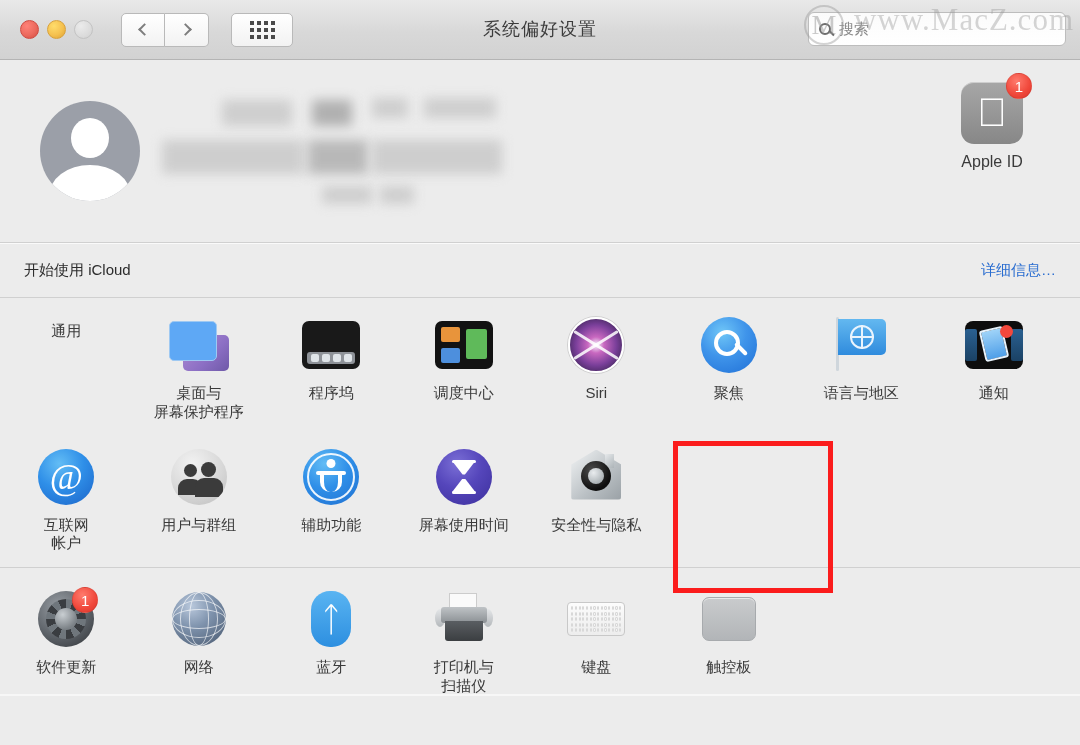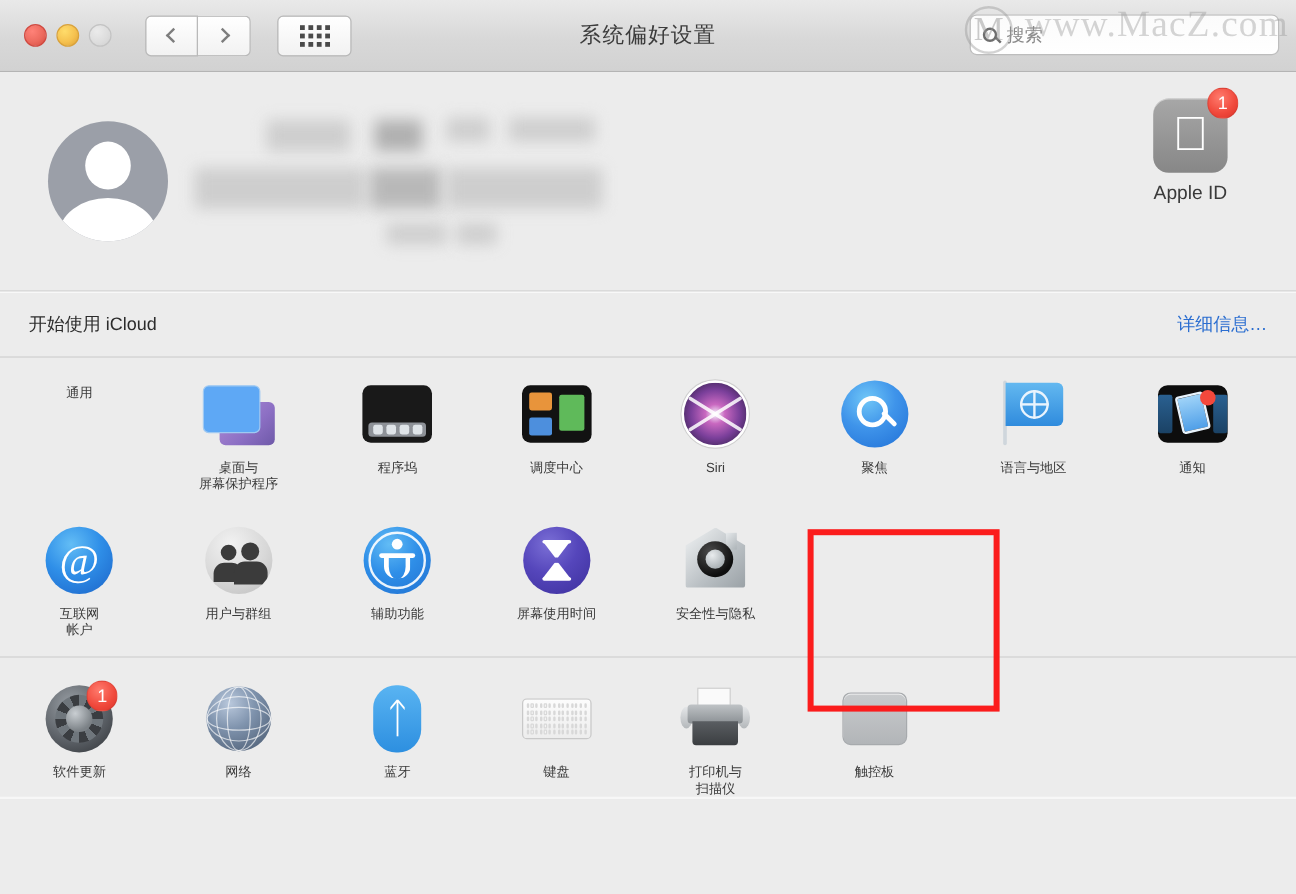--- a/index.html
+++ b/index.html
@@ -214,21 +214,21 @@
     text-align: center;
     position: relative;
   }
   .cell .ico {
     width: 62px; height: 62px;
     position: relative;
     display: flex; align-items: center; justify-content: center;
   }
   .cell .lbl {
     margin-top: 8px;
-    font-size: 11px; color: #3a3a3a;
+    font-size: 15px; color: #3a3a3a;
     line-height: 1.25;
     max-width: 122px;
   }
 
   
   .ic-general {
     width: 58px; height: 58px; border-radius: 11px; overflow: hidden;
     background: #f6f8f8; border: 1px solid #d6dedf; position: relative;
   }
   .ic-general .q1 { position:absolute; left:0; top:0; width:50%; height:50%; background:#fdfdfd; }
@@ -769,122 +769,122 @@
       <div class="cell">
         <div class="ico">
             <div class="ic-bt">ᛏ</div>
           </div>
         <div class="lbl">蓝牙</div>
       </div>
 
 
       <div class="cell">
         <div class="ico">
-            <div class="ic-keyboard">
-          <span class="kr">
-                <i></i>
-                <i></i>
-                <i></i>
-                <i></i>
-                <i></i>
-                <i></i>
-                <i></i>
-                <i></i>
-                <i></i>
-                <i></i>
-                <i></i>
-                <i></i>
-                <i></i>
-                <i></i>
-              </span>
-          <span class="kr">
-                <i></i>
-                <i></i>
-                <i></i>
-                <i></i>
-                <i></i>
-                <i></i>
-                <i></i>
-                <i></i>
-                <i></i>
-                <i></i>
-                <i></i>
-                <i></i>
-                <i></i>
-                <i></i>
-              </span>
-          <span class="kr">
-                <i></i>
-                <i></i>
-                <i></i>
-                <i></i>
-                <i></i>
-                <i></i>
-                <i></i>
-                <i></i>
-                <i></i>
-                <i></i>
-                <i></i>
-                <i></i>
-                <i></i>
-                <i></i>
-              </span>
-          <span class="kr">
-                <i></i>
-                <i></i>
-                <i></i>
-                <i></i>
-                <i></i>
-                <i></i>
-                <i></i>
-                <i></i>
-                <i></i>
-                <i></i>
-                <i></i>
-                <i></i>
-                <i></i>
-                <i></i>
-              </span>
-          <span class="kr">
-                <i></i>
-                <i></i>
-                <i></i>
-                <i></i>
-                <i></i>
-                <i></i>
-                <i></i>
-                <i></i>
-                <i></i>
-                <i></i>
-                <i></i>
-                <i></i>
-                <i></i>
-                <i></i>
-              </span>
-        </div>
-          </div>
-        <div class="lbl">键盘</div>
-      </div>
-
-      <div class="cell">
-        <div class="ico">
             <div class="ic-printer">
           <span class="paper"></span>
               <span class="sideA"></span>
               <span class="sideB"></span>
           <span class="top"></span>
               <span class="bot"></span>
         </div>
           </div>
         <div class="lbl" style="white-space:pre-line;">打印机与
 扫描仪</div>
       </div>
 
       <div class="cell">
         <div class="ico">
+            <div class="ic-keyboard">
+          <span class="kr">
+                <i></i>
+                <i></i>
+                <i></i>
+                <i></i>
+                <i></i>
+                <i></i>
+                <i></i>
+                <i></i>
+                <i></i>
+                <i></i>
+                <i></i>
+                <i></i>
+                <i></i>
+                <i></i>
+              </span>
+          <span class="kr">
+                <i></i>
+                <i></i>
+                <i></i>
+                <i></i>
+                <i></i>
+                <i></i>
+                <i></i>
+                <i></i>
+                <i></i>
+                <i></i>
+                <i></i>
+                <i></i>
+                <i></i>
+                <i></i>
+              </span>
+          <span class="kr">
+                <i></i>
+                <i></i>
+                <i></i>
+                <i></i>
+                <i></i>
+                <i></i>
+                <i></i>
+                <i></i>
+                <i></i>
+                <i></i>
+                <i></i>
+                <i></i>
+                <i></i>
+                <i></i>
+              </span>
+          <span class="kr">
+                <i></i>
+                <i></i>
+                <i></i>
+                <i></i>
+                <i></i>
+                <i></i>
+                <i></i>
+                <i></i>
+                <i></i>
+                <i></i>
+                <i></i>
+                <i></i>
+                <i></i>
+                <i></i>
+              </span>
+          <span class="kr">
+                <i></i>
+                <i></i>
+                <i></i>
+                <i></i>
+                <i></i>
+                <i></i>
+                <i></i>
+                <i></i>
+                <i></i>
+                <i></i>
+                <i></i>
+                <i></i>
+                <i></i>
+                <i></i>
+              </span>
+        </div>
+          </div>
+        <div class="lbl">键盘</div>
+      </div>
+
+      <div class="cell">
+        <div class="ico">
             <div class="ic-trackpad"></div>
           </div>
         <div class="lbl">触控板</div>
       </div>
 
     </div>
   </div>
 
   <div class="highlight" style="left: 673px; top: 441px; width: 160px; height: 152px; border-color: rgb(251, 28, 28);"></div>
 

